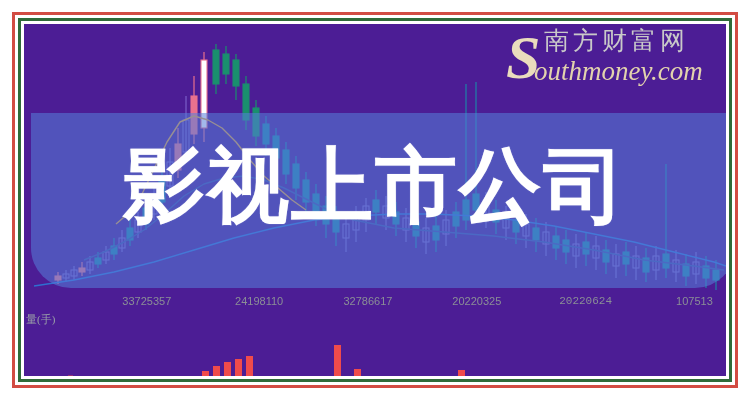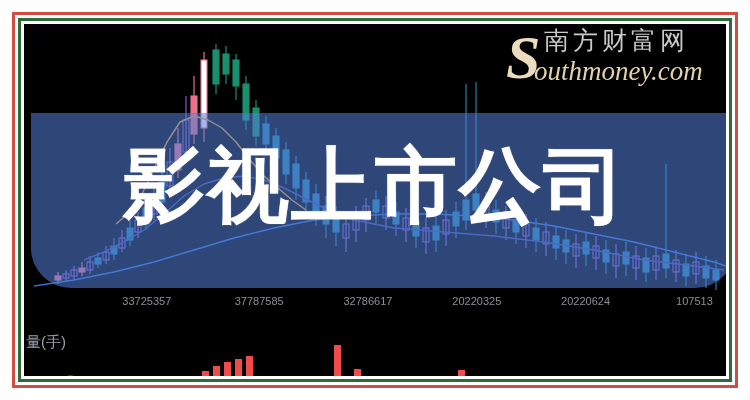--- a/index.html
+++ b/index.html
@@ -9,21 +9,21 @@
   #stage{position:relative;width:750px;height:400px;background:#ffffff;overflow:hidden;}
 
   
   .frame-red{position:absolute;left:12px;top:12px;width:726px;height:376px;
              border:3px solid #d24c43;box-sizing:border-box;pointer-events:none;}
   .frame-green{position:absolute;left:18px;top:18px;width:714px;height:364px;
                border:3px solid #2f6b39;box-sizing:border-box;pointer-events:none;}
 
   
   .chart-wrap{position:absolute;left:24px;top:24px;width:702px;height:352px;
-              background:#000000;overflow:hidden;}
+              background:#4c1d95;overflow:hidden;}
 
   .price-pane{position:absolute;left:0;top:0;width:702px;height:268px;overflow:hidden;}
   .price-svg{position:absolute;left:0;top:0;}
 
   
   .blue-band{position:absolute;left:7px;top:89px;width:704px;height:175px;
              background:rgba(86,128,219,0.55);
              border-bottom-left-radius:40px;border-bottom-right-radius:40px;
              pointer-events:none;}
 
@@ -35,21 +35,21 @@
             letter-spacing:2px;white-space:nowrap;
             text-shadow:0 0 1px rgba(255,255,255,.6);
             pointer-events:none;}
 
   
   .xaxis{position:absolute;left:0;top:271px;width:702px;height:22px;}
   .xtick{position:absolute;top:0;font-size:11px;color:#8b8f96;
          white-space:nowrap;transform:translateX(-50%);}
 
   
-  .vol-label{position:absolute;left:2px;top:309px;font-size:15px;color:#9aa0a8;}
+  .vol-label{position:absolute;left:2px;top:288px;font-size:11px;color:#9aa0a8;font-family:Liberation Serif, serif;}
   .vol-pane{position:absolute;left:0;top:316px;width:702px;height:36px;}
   .vol-bar{position:absolute;bottom:0;background:#ef4b4b;}
 
   
   .watermark{position:absolute;left:506px;top:24px;width:220px;height:66px;
              pointer-events:none;}
   .wm-s{position:absolute;left:0;top:2px;font-family:"Liberation Serif","DejaVu Serif",serif;
         font-style:italic;font-weight:bold;font-size:62px;line-height:62px;
         color:#eadcbd;}
   .wm-cn{position:absolute;left:38px;top:3px;font-size:25px;line-height:27px;
@@ -215,24 +215,24 @@
           <polyline points="10,262 50,256 90,248 130,238 170,226 210,214 250,204 290,196 330,192 370,190 410,190 450,192 490,196 530,202 570,210 610,218 650,228 690,238 702,242" fill="none" stroke="#2f6fd0" stroke-width="1.4" stroke-linejoin="round"></polyline>
         </svg>
     </div>
 
     <div class="blue-band"></div>
 
     <div class="headline">影视上市公司</div>
 
     <div class="xaxis" id="xaxis">
         <div class="xtick" style="left: 17.5%;">33725357</div>
-        <div class="xtick" style="left: 33.5%;">37787585</div>
+        <div class="xtick" style="left: 33.5%;">24198110</div>
         <div class="xtick" style="left: 49%;">32786617</div>
         <div class="xtick" style="left: 64.5%;">20220325</div>
-        <div class="xtick" style="left: 80%;">20220624</div>
+        <div class="xtick" style="left: 80%; font-family: Liberation Mono, monospace;">20220624</div>
         <div class="xtick" style="left: 95.5%;">107513</div>
       </div>
 
     <div class="vol-label">量(手)</div>
     <div class="vol-pane" id="vol-pane">
         <div class="vol-bar" style="left: 44px; width: 5px; height: 1px; background: rgb(239, 75, 75); opacity: 0.45;"></div>
         <div class="vol-bar" style="left: 178px; width: 7px; height: 5px; background: rgb(239, 75, 75);"></div>
         <div class="vol-bar" style="left: 189px; width: 7px; height: 10px; background: rgb(239, 75, 75);"></div>
         <div class="vol-bar" style="left: 200px; width: 7px; height: 14px; background: rgb(239, 75, 75);"></div>
         <div class="vol-bar" style="left: 211px; width: 7px; height: 17px; background: rgb(239, 75, 75);"></div>

